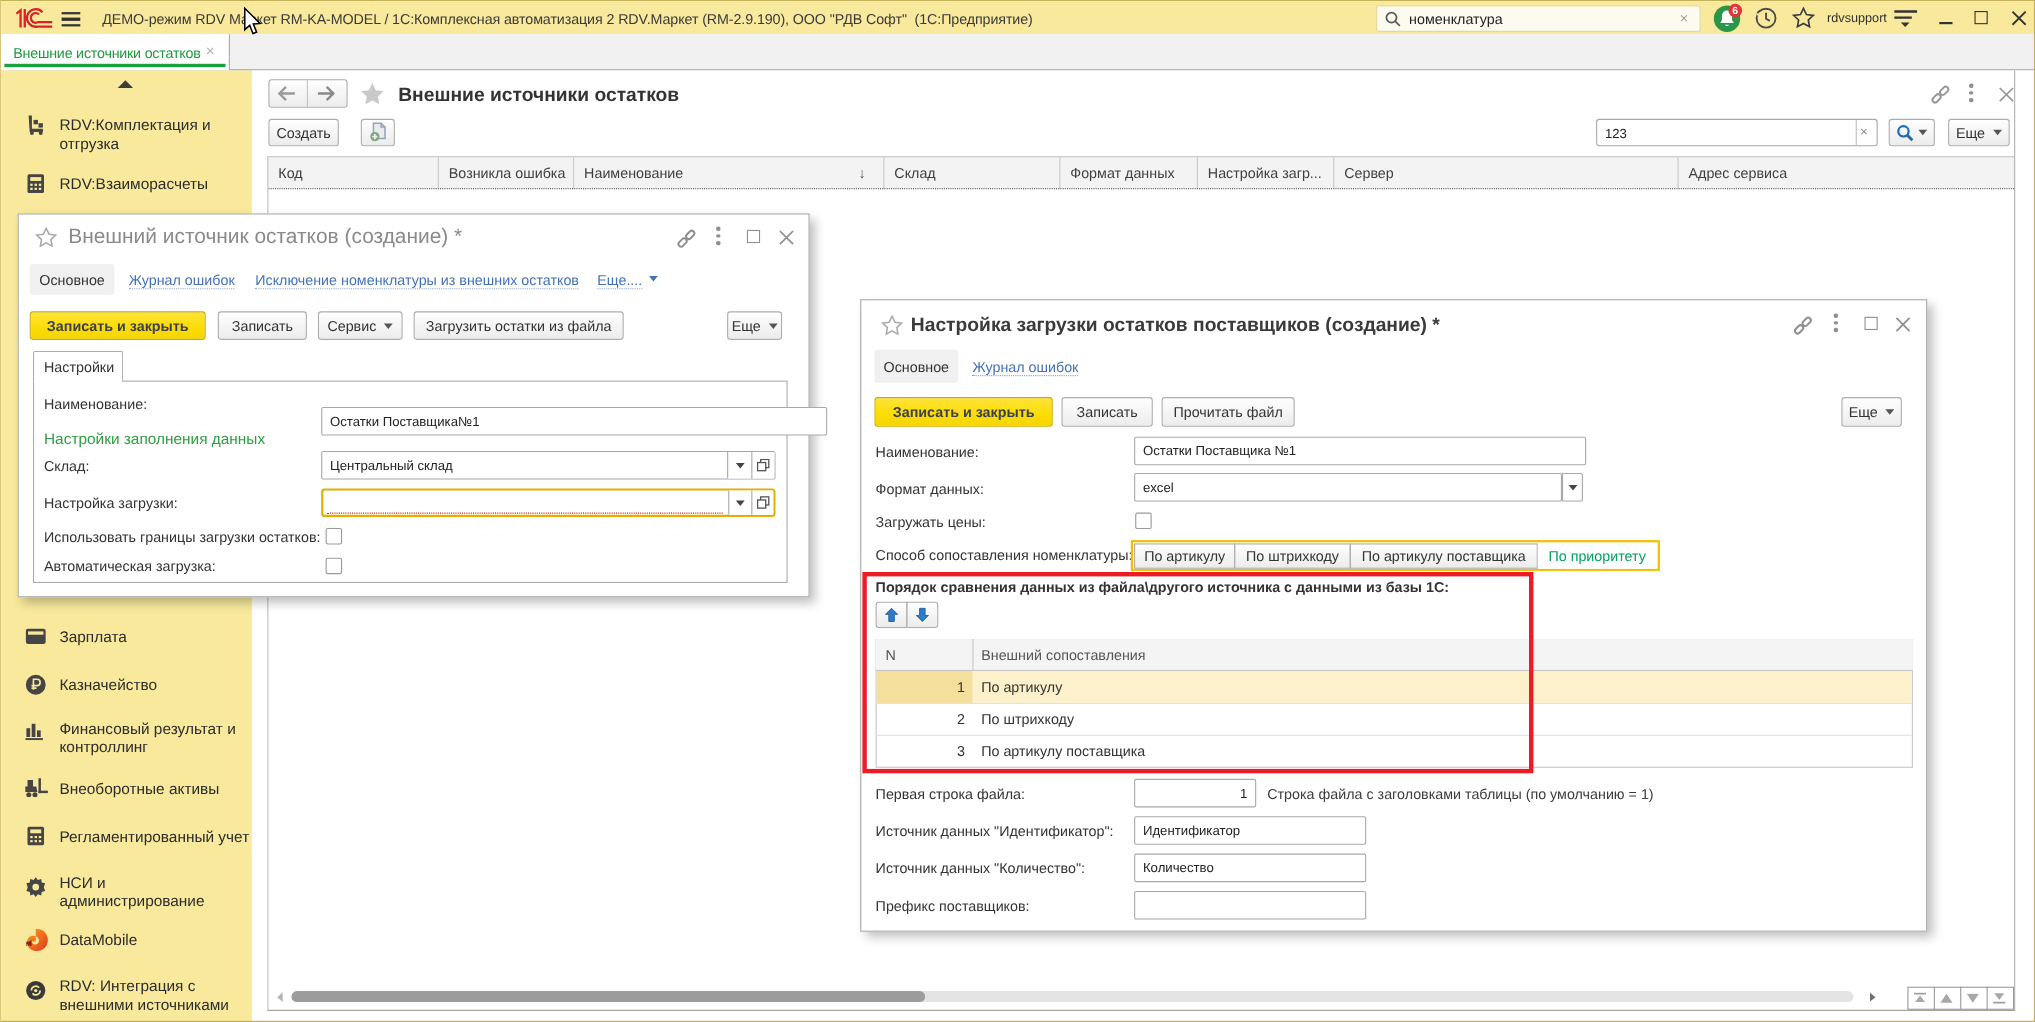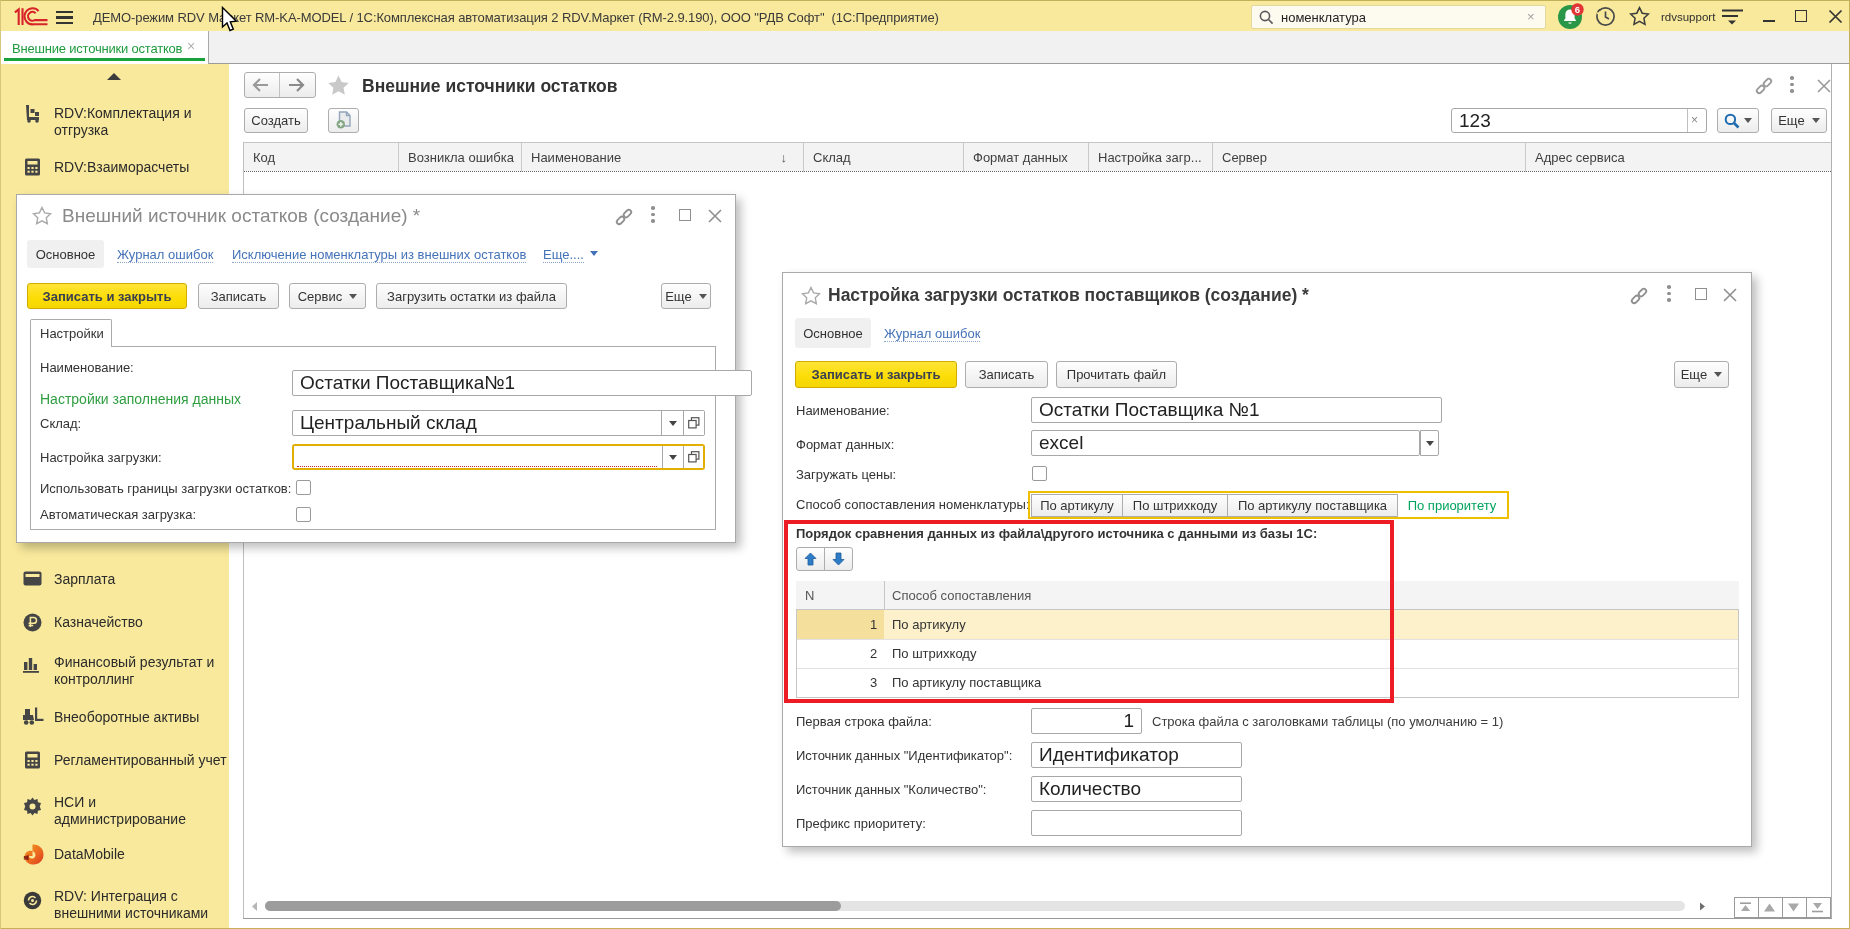--- a/index.html
+++ b/index.html
@@ -4,21 +4,21 @@
 html,body{margin:0;padding:0;}
 #app{position:relative;width:1850px;height:929px;background:#fff;overflow:hidden;
   font-family:"Liberation Sans",sans-serif;font-size:13px;color:#333;
   border-top:1px solid #c3b159;border-left:1px solid #d8c77a;box-sizing:border-box;}
 .ab{position:absolute;}
 .btn{position:absolute;box-sizing:border-box;border:1px solid #adadad;border-radius:3px;
   background:linear-gradient(#fefefe,#ececec);color:#333;display:flex;align-items:center;
   justify-content:center;font-size:13px;white-space:nowrap;}
 .ybtn{border:1px solid #d1ac00;background:linear-gradient(#ffe437 0%,#fcdc05 60%,#f6d600 100%);font-weight:bold;color:#3a4050;}
 .inp{position:absolute;box-sizing:border-box;border:1px solid #a8a8a8;border-radius:2px;background:#fff;
-  display:flex;align-items:center;padding:0 7px;font-size:19px;color:#222;white-space:nowrap;}
+  display:flex;align-items:center;padding:0 7px;font-size:12px;color:#222;white-space:nowrap;}
 .lbl{position:absolute;font-size:13px;color:#333;white-space:nowrap;}
 .lnk{color:#4472b8;text-decoration:none;border-bottom:1px dotted #8aa6cf;font-size:13px;white-space:nowrap;}
 .cb{position:absolute;width:15px;height:15px;box-sizing:border-box;border:1px solid #9a9a9a;border-radius:2px;background:#fff;}
 .hc{position:absolute;box-sizing:border-box;border-right:1px solid #c9c9c9;height:29px;display:flex;
   align-items:center;padding-left:9px;color:#3f3f3f;font-size:13px;}
 .dlg{position:absolute;background:#fff;border:1px solid #a9a9a9;box-shadow:5px 5px 9px rgba(0,0,0,0.25);}
 .chip{position:absolute;background:#f0f0f0;border-radius:3px;display:flex;align-items:center;
   justify-content:center;font-size:13px;color:#333;}
 .tri-d{display:inline-block;width:0;height:0;border-left:4px solid transparent;border-right:4px solid transparent;border-top:5px solid #444;}
 .seg{position:absolute;box-sizing:border-box;border-left:1px solid #a8a8a8;display:flex;align-items:center;justify-content:center;background:#fff;}
@@ -397,36 +397,36 @@
   <div class="btn" style="left:41px;top:274px;width:29px;height:24px;border-radius:0 3px 3px 0;">
     <svg width="13" height="14" viewBox="0 0 13 14">
           <path d="M6.5 13 L12 7.5 L9 7.5 L9 1 L4 1 L4 7.5 L1 7.5 Z" fill="#2e7bc6" stroke="#1d5d9e" stroke-width="0.8"></path>
         </svg>
   </div>
 
   <div class="ab" style="left:13px;top:308px;width:943px;height:117px;border:1px solid #c6c6c6;box-sizing:border-box;"></div>
   <div class="ab" style="left:13px;top:308px;width:943px;height:29px;background:#f4f4f4;border-bottom:1px solid #c6c6c6;box-sizing:border-box;"></div>
   <div class="ab" style="left:101px;top:308px;width:1px;height:29px;background:#c6c6c6;"></div>
   <div class="lbl" style="left:22px;top:315px;color:#555;">N</div>
-  <div class="lbl" style="left:109px;top:315px;color:#555;">Способ сопоставления</div>
+  <div class="lbl" style="left:109px;top:315px;color:#555;">Внешний сопоставления</div>
   <div class="ab" style="left:14px;top:337px;width:941px;height:29px;background:#fcf1cb;"></div>
   <div class="ab" style="left:14px;top:337px;width:87px;height:29px;background:#f5df9c;"></div>
   <div class="lbl" style="left:87px;top:344px;">1</div>
   <div class="lbl" style="left:109px;top:344px;">По артикулу</div>
   <div class="ab" style="left:14px;top:366px;width:941px;height:1px;background:#e2e2e2;"></div>
   <div class="lbl" style="left:87px;top:373px;">2</div>
   <div class="lbl" style="left:109px;top:373px;">По штрихкоду</div>
   <div class="ab" style="left:14px;top:395px;width:941px;height:1px;background:#e2e2e2;"></div>
   <div class="lbl" style="left:87px;top:402px;">3</div>
   <div class="lbl" style="left:109px;top:402px;">По артикулу поставщика</div>
 
   <div class="lbl" style="left:13px;top:441px;">Первая строка файла:</div>
   <div class="inp" style="left:248px;top:435px;width:111px;height:26px;justify-content:flex-end;">1</div>
   <div class="lbl" style="left:369px;top:441px;color:#3c3c3c;">Строка файла с заголовками таблицы (по умолчанию = 1)</div>
   <div class="lbl" style="left:13px;top:475px;">Источник данных "Идентификатор":</div>
   <div class="inp" style="left:248px;top:469px;width:211px;height:26px;">Идентификатор</div>
   <div class="lbl" style="left:13px;top:509px;">Источник данных "Количество":</div>
   <div class="inp" style="left:248px;top:503px;width:211px;height:26px;">Количество</div>
-  <div class="lbl" style="left:13px;top:543px;">Префикс приоритету:</div>
+  <div class="lbl" style="left:13px;top:543px;">Префикс поставщиков:</div>
   <div class="inp" style="left:248px;top:537px;width:211px;height:26px;"></div>
 </div>
 
 </div>
 
 </body></html>

